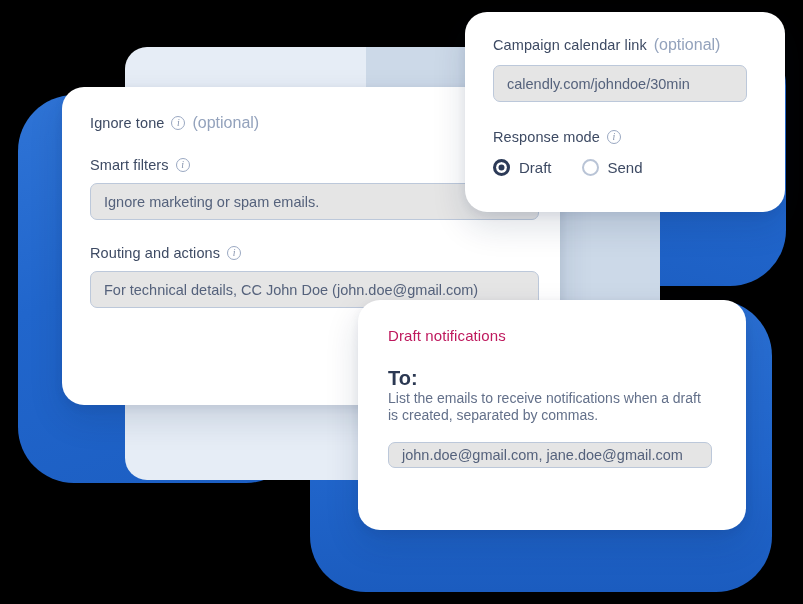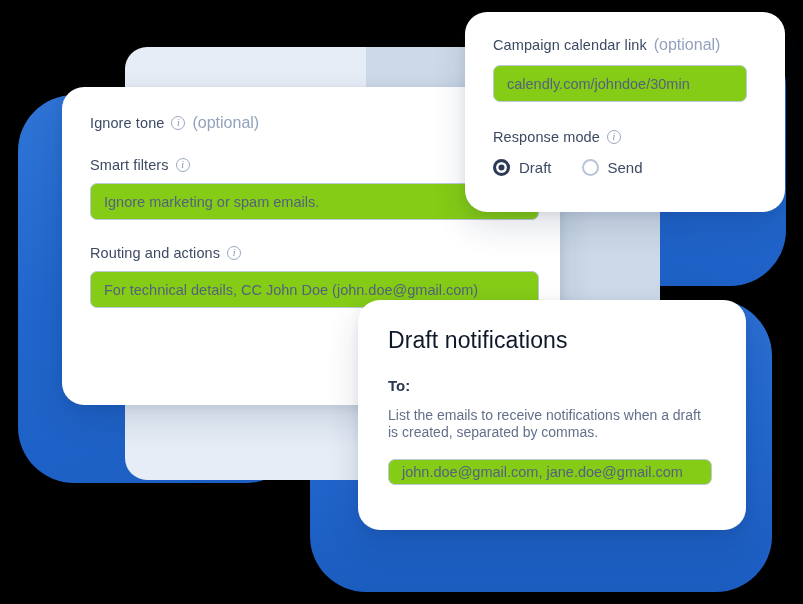--- a/index.html
+++ b/index.html
@@ -49,21 +49,21 @@
   .info-icon {
     width: 14px; height: 14px; border-radius: 50%;
     border: 1.3px solid #9aa8c2; color: #8593ad;
     font-size: 10px; line-height: 11.5px; text-align: center;
     font-family: "Liberation Serif", serif; font-style: italic;
     flex: 0 0 auto; display: inline-block;
   }
 
   .field {
     border: 1px solid #bcc8da; border-radius: 7px;
-    background: #84cc16; height: 37px; display: flex; align-items: center;
+    background: #e5e5e5; height: 37px; display: flex; align-items: center;
     padding: 0 13px; font-size: 14.5px; color: #55627c;
     white-space: nowrap; overflow: hidden;
   }
 
   
   .card-main .inner { padding: 27px 28px 0 28px; }
   .main-group { margin-bottom: 25px; }
   .main-group:last-child { margin-bottom: 0; }
   .main-group .label-row { margin-bottom: 10px; }
   .card-main .field { width: 449px; }
@@ -82,25 +82,25 @@
   }
   .radio-opt.on .radio-dot {
     border: 3px solid #2c3a57; background: #fff;
     box-shadow: inset 0 0 0 2.5px #fff, inset 0 0 0 7px #2c3a57;
   }
   .radio-label { font-size: 15px; color: #3d4a63; }
 
   
   .card-notify .inner { padding: 27px 30px 0 30px; }
   .notify-title {
-    font-size: 23px; color: #0f172a; font-weight: 400;
+    font-size: 15px; color: #be185d; font-weight: 400;
     letter-spacing: .1px; margin-bottom: 23px;
   }
   .notify-to {
-    font-size: 15px; color: #2b3852; font-weight: 700; margin-bottom: 13px;
+    font-size: 20px; color: #2b3852; font-weight: 700; 
   }
   .notify-desc {
     font-size: 14px; color: #63708a; line-height: 17px;
     width: 322px; margin-bottom: 18px;
   }
   .card-notify .field { width: 324px; height: 26px; font-size: 14.5px; }
 </style>
 </head>
 <body>
 

